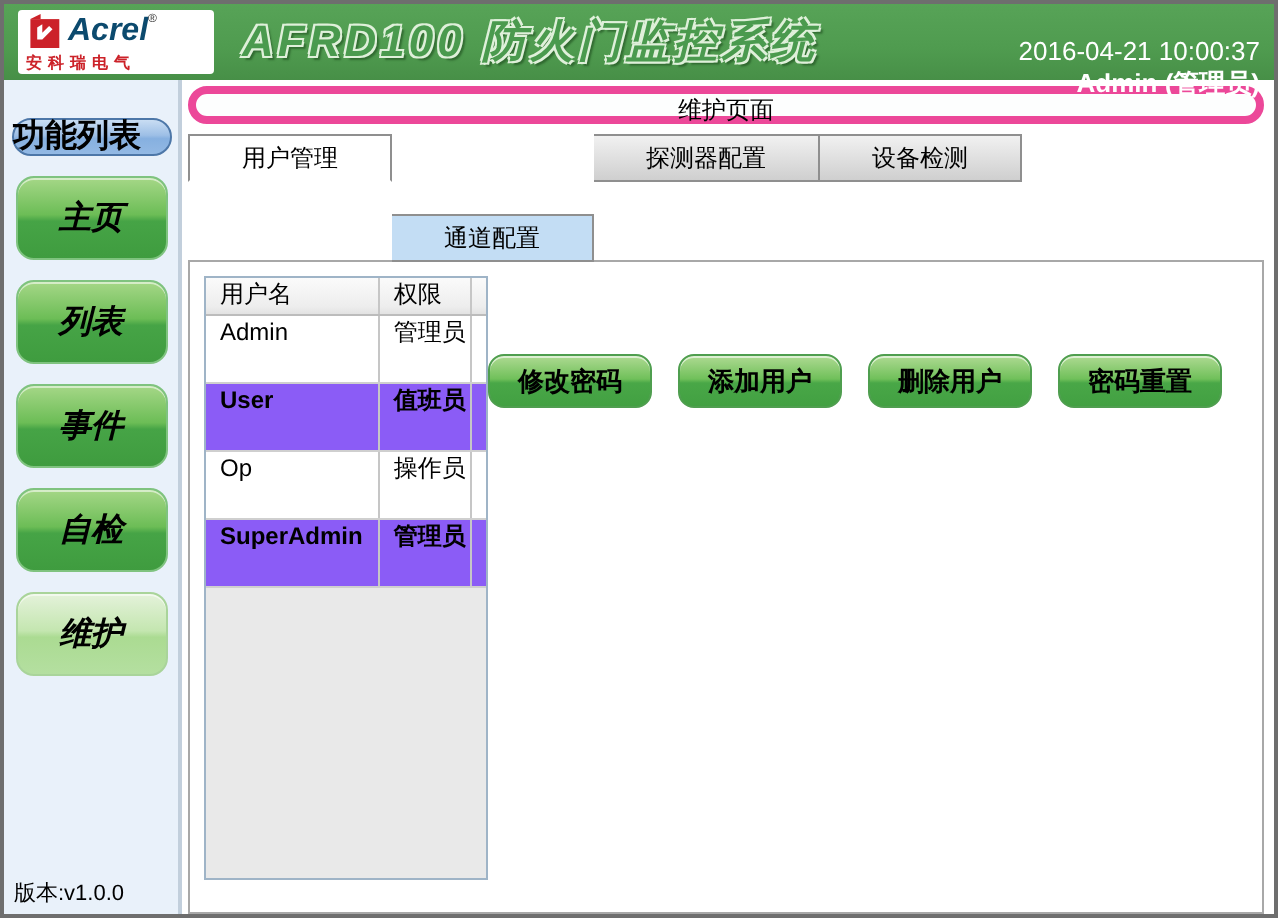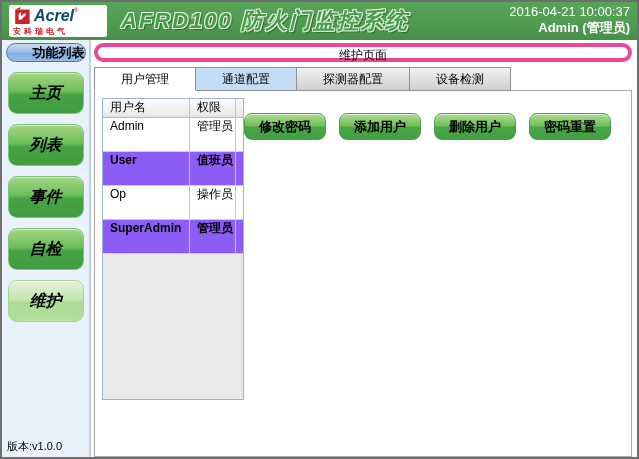--- a/index.html
+++ b/index.html
@@ -26,36 +26,36 @@
   .brand { font-size:16px; font-weight:bold; color:#0c4a6e; letter-spacing:0; line-height:17px; font-style:italic; }
   .regmark { font-size:6px; color:#333; vertical-align:top; }
   .brand-sub { font-size:8px; color:#cc2229; font-weight:bold; letter-spacing:3px; margin-top:1px; white-space:nowrap; }
   .app-title {
     margin-left:14px; font-size:22px; font-weight:bold; font-style:italic;
     letter-spacing:2px; color:#4a9a4e; white-space:nowrap;
     text-shadow:-1px -1px 0 #dff0da, 1px -1px 0 #dff0da, -1px 1px 0 #dff0da,
                  1px 1px 0 #dff0da, 2px 2px 1px rgba(25,70,25,.55);
   }
   .header-right {
-    position:absolute; right:7px; top:2px; text-align:right; color:#ffffff; line-height:16px;
+    position:absolute; right:7px; top:16px; text-align:right; color:#ffffff; line-height:16px;
   }
   .datetime { font-size:13px; }
   .user { font-size:13px; font-weight:bold; }
 
   
   .body { display:flex; height:417px; }
 
   
   .sidebar {
     width:89px; background:#e9f1fa; border-right:2px solid #c2cfdc;
     display:flex; flex-direction:column; align-items:center; position:relative;
   }
   .sidebar-header {
-    margin-top:3px; width:80px; height:19px; line-height:17px; text-align:right;
-    font-size:13px; font-weight:bold; color:#000;
+    margin-top:19px; width:80px; height:19px; line-height:17px; text-align:left;
+    font-size:16px; font-weight:bold; color:#000;
     background:linear-gradient(180deg,#c9ddf3 0%,#9dbfe6 45%,#86b0e0 55%,#93b9e4 100%);
     border:1px solid #4d77a8; border-radius:10px;
   }
   .nav-btn {
     width:76px; height:42px; margin-top:10px; border-radius:9px;
     border:1px solid #7fc37f; cursor:pointer;
     font-size:16px; font-weight:bold; color:#000;
     font-family:"Liberation Sans","DejaVu Sans",sans-serif;
     background:linear-gradient(180deg,#a5d787 0%,#6cbd56 46%,#46a446 54%,#3f9c3f 100%);
     box-shadow:inset 0 1px 0 rgba(255,255,255,.55);
@@ -74,21 +74,21 @@
     text-align:center; font-size:12px; line-height:17px; color:#000;
   }
   .tabs { display:flex; margin-top:5px; position:relative; z-index:2; }
   .tab {
     height:24px; padding:0 26px; font-size:12px; line-height:22px; color:#000;
     border:1px solid #8f8f8f; border-left-width:0; cursor:pointer;
     background:linear-gradient(180deg,#f1f1f1 0%,#d9d9d9 70%,#cfcfcf 100%);
   }
   .tab:first-child { border-left-width:1px; }
   .tab.active { background:#ffffff; border-bottom-color:#ffffff; font-weight:normal; }
-  .tab.highlight { background:#c3ddf4; }
+  .tab.highlight { background:#c3ddf4;margin-top:40px; }
   .tab-panel {
     flex:1; border:1px solid #a8a8a8; margin-top:-1px; background:#ffffff;
     display:flex; flex-direction:row; padding:7px;
   }
   .list-panel {
     height:302px; border:1px solid #9fb4c7; background:#e9e9e9; overflow:hidden;
   }
   table.user-table { width:100%; border-collapse:collapse; font-size:12px; color:#000; }
   .user-table th {
     height:18px; text-align:left; font-weight:normal; padding:0 0 0 7px;
@@ -107,20 +107,21 @@
   .col-perm { width:93px; }
 
   .action-row { display:flex; margin-top:15px; }
   .action-btn {
     width:82px; height:27px; margin-right:13px; border-radius:8px;
     border:1px solid #4f9e4f; cursor:pointer;
     font-size:13px; font-weight:bold; color:#000;
     font-family:"Liberation Sans","DejaVu Sans",sans-serif;
     background:linear-gradient(180deg,#aeda92 0%,#70c05a 46%,#49a747 54%,#42a042 100%);
     box-shadow:inset 0 1px 0 rgba(255,255,255,.6);
+    margin-top:24px;
   }
 </style>
 </head>
 <body>
 
 <div class="window">
 
   <div class="header">
     <div class="logo-box">
       <div class="logo-top">

